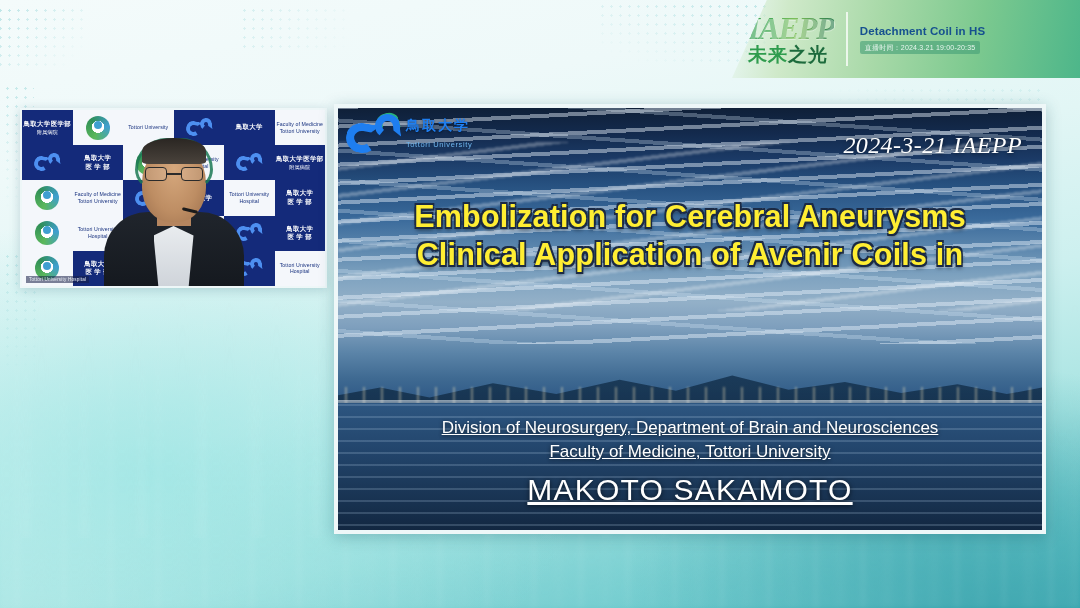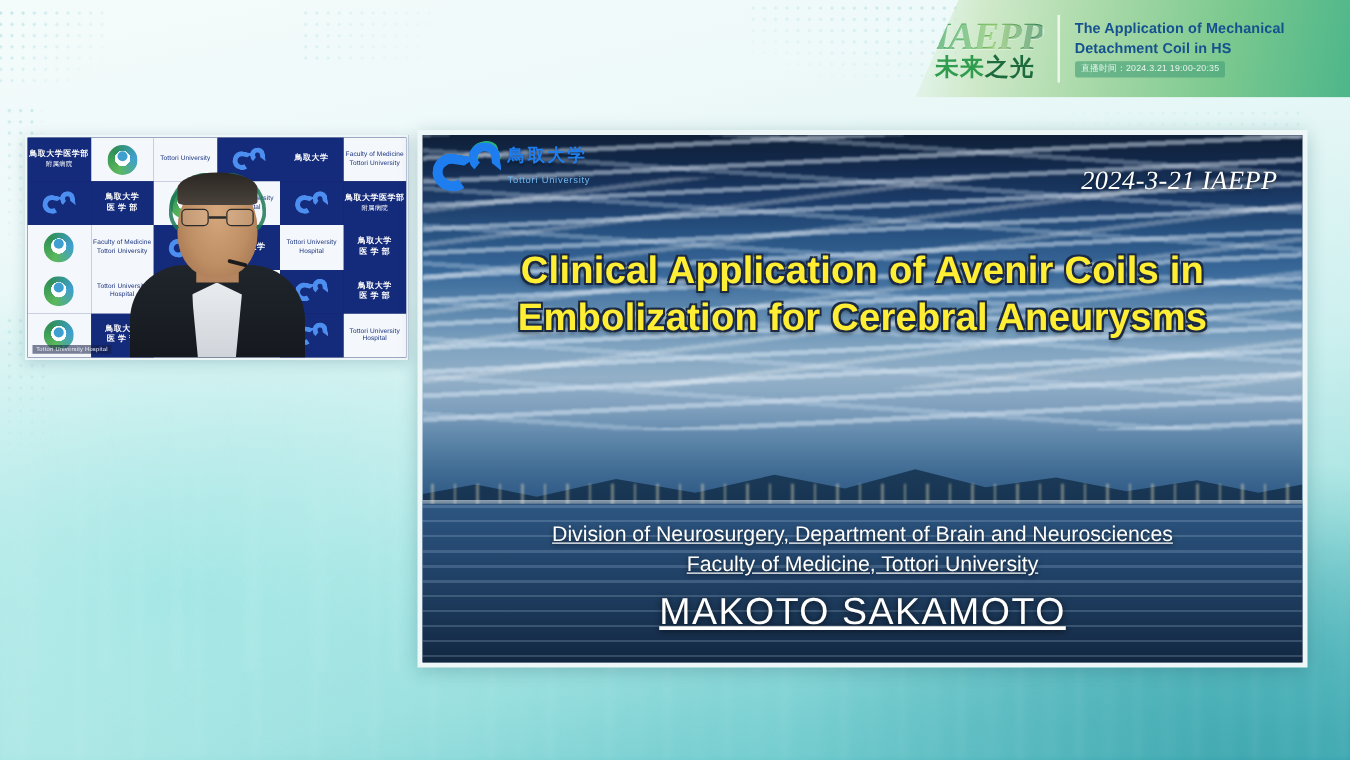--- a/index.html
+++ b/index.html
@@ -326,21 +326,21 @@
     border:6px solid #28b37a; border-radius:50% 50% 0 0; border-bottom-color:transparent;
     transform:rotate(-16deg);
   }
   #tottori-logo .tx{ line-height:1.05; }
   #tottori-logo .jp{ font-size:14px; font-weight:bold; color:#1e7ef0; letter-spacing:2px; text-shadow:0 1px 2px rgba(0,0,0,.4);}
   #tottori-logo .en{ font-size:7.5px; color:#6fb6ef; letter-spacing:.6px; }
 
   #slide-date{
     position:absolute; right:20px; top:24px;
     font-family:"Liberation Serif", serif; font-style:italic;
-    font-size:21px; color:#ffffff; letter-spacing:.4px;
+    font-size:24px; color:#ffffff; letter-spacing:.4px;
     text-shadow:0 1px 4px rgba(0,0,0,.55);
   }
 
   #slide-title{
     position:absolute; left:0; right:0; top:90px; text-align:center;
     font-size:30.5px; font-weight:bold; line-height:1.23;
     color:#ffee33; letter-spacing:.2px;
     text-shadow:
       -1.6px -1.6px 0 #1b2a44, 1.6px -1.6px 0 #1b2a44,
       -1.6px  1.6px 0 #1b2a44, 1.6px  1.6px 0 #1b2a44,
@@ -385,21 +385,20 @@
 
   <div id="iaepp-banner">
     <div class="iaepp-left">
       <div class="iaepp-logo">IAEPP</div>
       <div class="iaepp-cn">
         <span class="g">未来</span><span class="d">之光</span>
       </div>
     </div>
     <div class="iaepp-div"></div>
     <div class="iaepp-right">
-      <div class="iaepp-en">The Application of Mechanical</div>
       <div class="iaepp-en">Detachment Coil in HS</div>
       <div class="iaepp-time">直播时间：2024.3.21 19:00-20:35</div>
     </div>
   </div>
 
   <div id="speaker-panel">
 
     <div id="speaker-video">
       <div id="vbg">
           <div class="vtile navy">
@@ -594,22 +593,22 @@
         </span>
         <span class="tx">
           <span class="jp">鳥取大学</span><br>
           <span class="en">Tottori University</span>
         </span>
       </div>
 
       <div id="slide-date">2024-3-21 IAEPP</div>
 
       <div id="slide-title">
+        <div>Embolization for Cerebral Aneurysms</div>
         <div>Clinical Application of Avenir Coils in</div>
-        <div>Embolization for Cerebral Aneurysms</div>
       </div>
 
       <div id="slide-affil">
         <div class="l1">Division of Neurosurgery, Department of Brain and Neurosciences</div>
         <div class="l2">Faculty of Medicine, Tottori University</div>
         <div class="l3">MAKOTO SAKAMOTO</div>
       </div>
 
     </div>
   </div>

